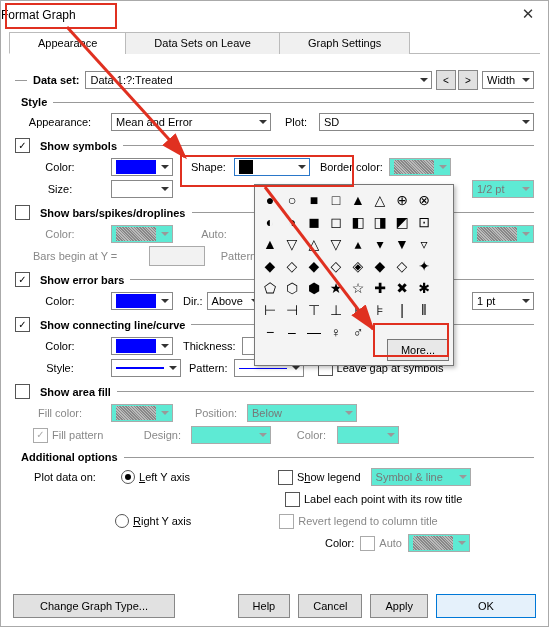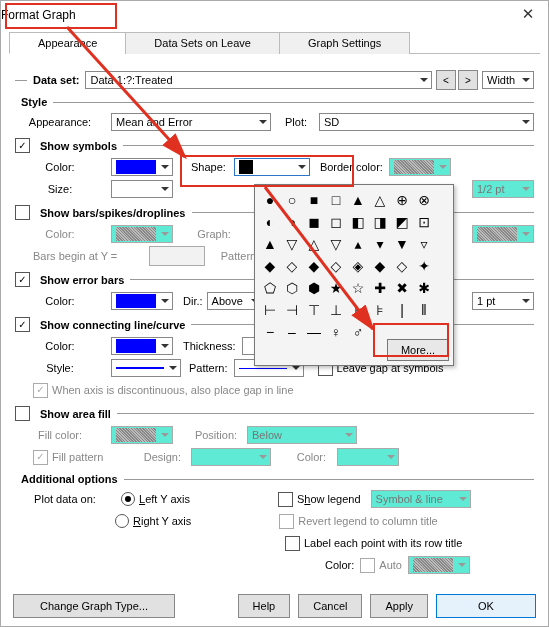--- a/index.html
+++ b/index.html
@@ -133,21 +133,21 @@
       <span class="chk"></span>
       <span class="label bold">Show bars/spikes/droplines</span>
       <div class="line"></div>
     </div>
     <div class="row">
       <span class="lbl dim">Color:</span>
       <span class="select dim" style="width:62px">
           <span class="color-swatch gray-sw"></span>
         </span>
       <span style="width:18px"></span>
-      <span class="lbl dim" style="width:46px">Graph:</span>
+      <span class="lbl dim" style="width:46px">Auto:</span>
       <span style="flex:1"></span>
       <span class="select dim" style="width:62px">
           <span class="color-swatch gray-sw"></span>
         </span>
     </div>
     <div class="row">
       <span class="lbl dim" style="width:110px;text-align:left;padding-left:18px">Bars begin at Y =</span>
       <input style="width: 50px; height: 16px; border: 1px solid rgb(170, 170, 170); background: rgb(242, 242, 242);">
       <span style="width:10px"></span>
       <span class="lbl dim" style="width:50px">Pattern:</span>
@@ -200,25 +200,20 @@
         </span>
       <span style="width:8px"></span>
       <span>Pattern:</span>
       <span style="width:6px"></span>
       <span class="select" style="width:70px">
           <span class="line-sample-thin"></span>
         </span>
       <span style="width:14px"></span>
       <span class="chk"></span>
       <span>Leave gap at symbols</span>
-    </div>
-    <div class="row">
-      <span style="width:18px"></span>
-      <span class="chk dim chkmark"></span>
-      <span style="color:#888">When axis is discontinuous, also place gap in line</span>
     </div>
 
     <div class="section-rule">
       <span class="chk"></span>
       <span class="label bold">Show area fill</span>
       <div class="line"></div>
     </div>
     <div class="row">
       <span class="lbl dim">Fill color:</span>
       <span class="select dim" style="width:62px">
@@ -254,31 +249,31 @@
       <span><span class="u">L</span>eft Y axis</span>
       <span style="width:88px"></span>
       <span class="chk"></span>
       <span>S<span class="u">h</span>ow legend</span>
       <span style="width:10px"></span>
       <span class="select dim" style="width:100px">
           <span>Symbol &amp; line</span>
         </span>
     </div>
     <div class="row">
+      <span style="width:270px"></span>
+      <span class="chk"></span>
+      <span>Label each point with its row title</span>
+    </div>
+    <div class="row">
       <span style="width:100px"></span>
       <span class="radio"></span>
       <span><span class="u">R</span>ight  Y axis</span>
       <span style="width:88px"></span>
       <span class="chk dim"></span>
       <span style="color:#888">Revert legend to column title</span>
-    </div>
-    <div class="row">
-      <span style="width:270px"></span>
-      <span class="chk"></span>
-      <span>Label each point with its row title</span>
     </div>
     <div class="row">
       <span style="width:310px"></span>
       <span>Color:</span>
       <span style="width:6px"></span>
       <span class="chk dim"></span>
       <span style="color:#888">Auto</span>
       <span style="width:6px"></span>
       <span class="select dim" style="width:62px">
           <span class="color-swatch gray-sw"></span>

